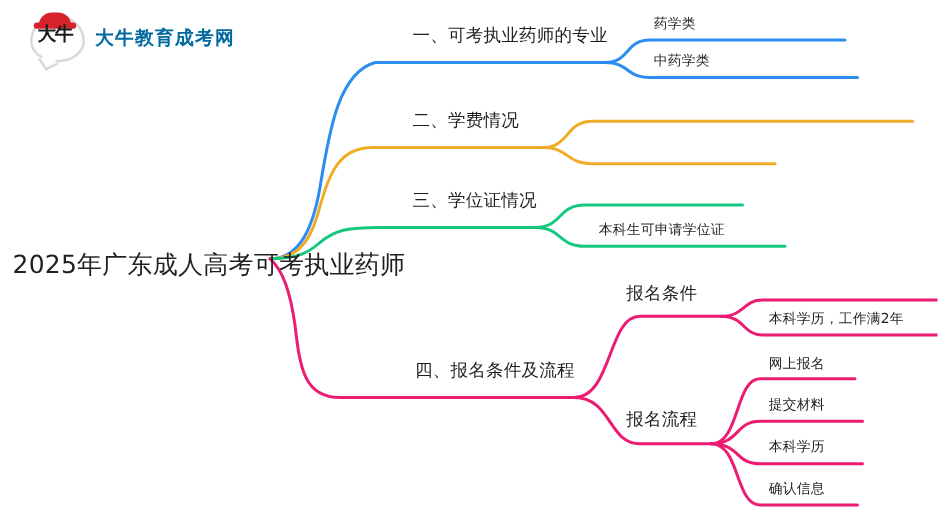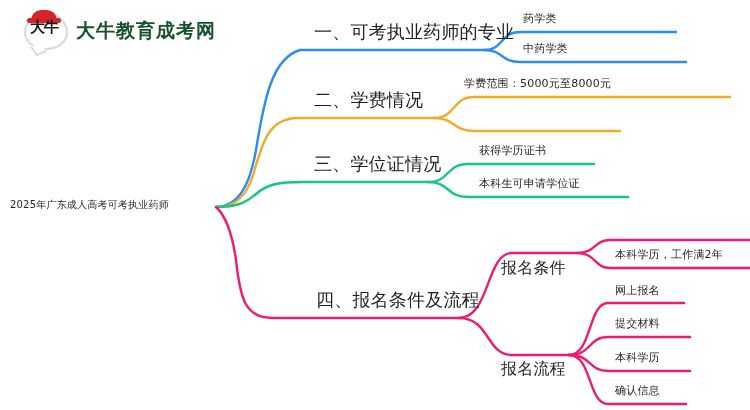--- a/index.html
+++ b/index.html
@@ -36,36 +36,36 @@
     content:"";position:absolute;left:-4px;top:8px;width:34px;height:5px;
     background:#d6222a;border-radius:3px;
   }
   .mark-text{
     position:absolute;left:0;top:12px;width:44px;text-align:center;
     font-size:15px;font-weight:bold;color:#1a1a1a;
     font-family:"DejaVu Sans",sans-serif;line-height:1;letter-spacing:-1px;
   }
   .logo-words{display:flex;flex-direction:column;justify-content:center;}
   .logo-cn{
-    font-size:19px;font-weight:bold;color:#14532d;letter-spacing:1px;
+    font-size:15px;font-weight:bold;color:#0369a1;letter-spacing:1px;
     font-family:"DejaVu Sans",sans-serif;line-height:1.1;
   }
   .logo-en{
     font-size:11.5px;font-weight:bold;color:#6b6b6b;letter-spacing:.2px;
     font-family:"DejaVu Sans Mono",monospace;line-height:1.3;
   }
 
   
   .node{
     position:absolute;color:#231f20;white-space:nowrap;
     font-family:"DejaVu Sans","Liberation Sans",sans-serif;
   }
-  .root-node{font-size:10px;letter-spacing:.2px;}
-  .l1{font-size:18px;letter-spacing:.2px;}
-  .l2{font-size:16px;letter-spacing:.2px;margin-top:32px;}
+  .root-node{font-size:20px;letter-spacing:.2px;}
+  .l1{font-size:14px;letter-spacing:.2px;margin-left:16px;}
+  .l2{font-size:14px;letter-spacing:.2px;}
   .leaf{font-size:11px;letter-spacing:.2px;}
 </style>
 </head>
 <body>
 
 <div id="stage">
 
   <div class="logo">
     <div class="logo-mark">
       <div class="bubble"></div>
@@ -114,24 +114,22 @@
     </g>
   </svg>
 
   <div class="node root-node" style="left:6px;top:198px;">2025年广东成人高考可考执业药师</div>
 
   <div class="node l1" style="left:310px;top:20px;">一、可考执业药师的专业</div>
   <div class="node leaf" style="left:519px;top:11px;">药学类</div>
   <div class="node leaf" style="left:519px;top:41px;">中药学类</div>
 
   <div class="node l1" style="left:310px;top:88px;">二、学费情况</div>
-  <div class="node leaf" style="left:460px;top:76px;">学费范围：5000元至8000元</div>
 
   <div class="node l1" style="left:310px;top:152px;">三、学位证情况</div>
-  <div class="node leaf" style="left:475px;top:143px;">获得学历证书</div>
   <div class="node l1" style="left:312px;top:288px;">四、报名条件及流程</div>
 
   <div class="node leaf" style="left:475px;top:176px;">本科生可申请学位证</div>
 
   <div class="node l2" style="left:497px;top:226px;">报名条件</div>
   <div class="node leaf" style="left:611px;top:247px;">本科学历，工作满2年</div>
 
   <div class="node l2" style="left:497px;top:327px;">报名流程</div>
   <div class="node leaf" style="left:611px;top:283px;">网上报名</div>
   <div class="node leaf" style="left:611px;top:316px;">提交材料</div>

